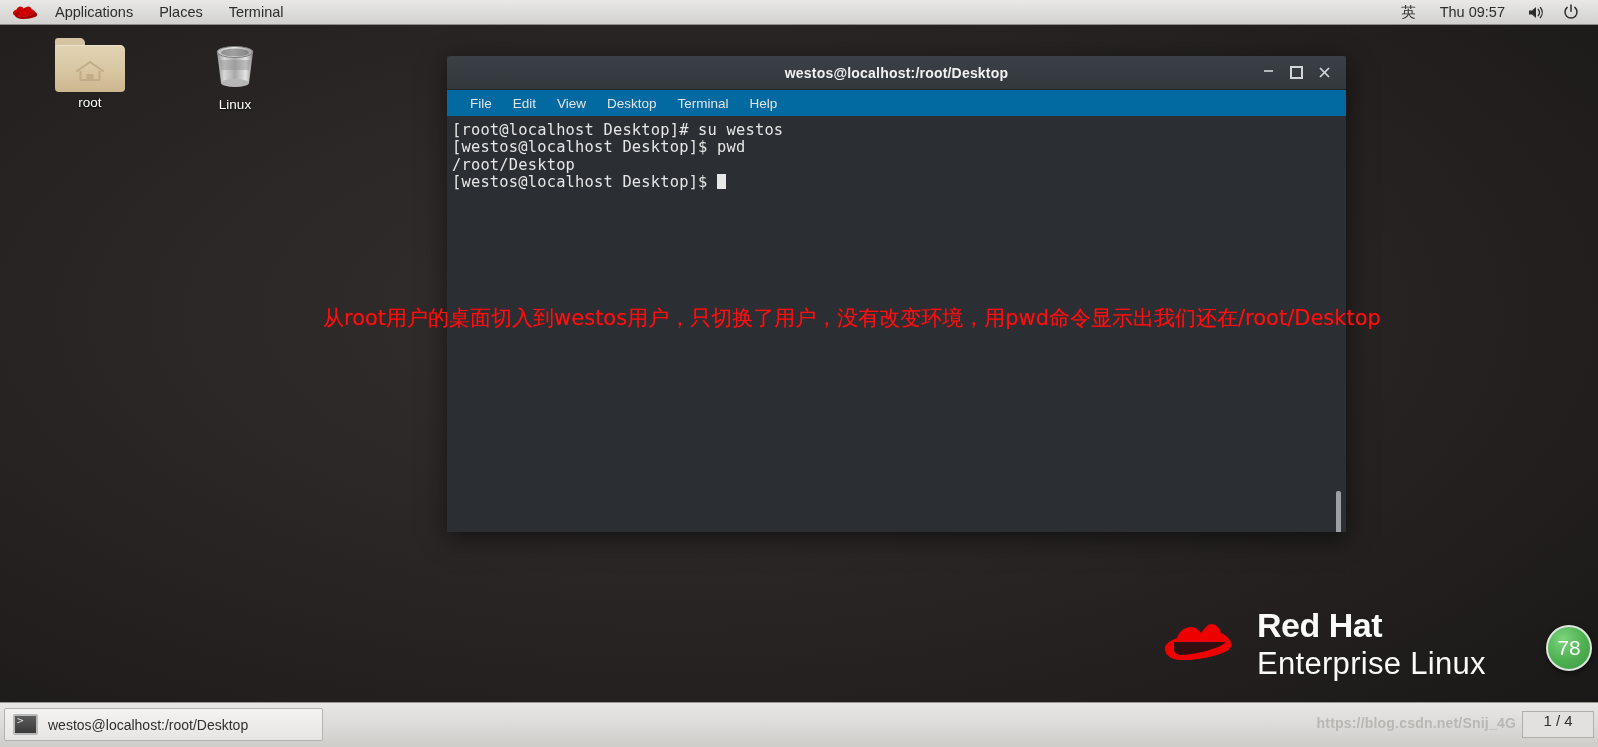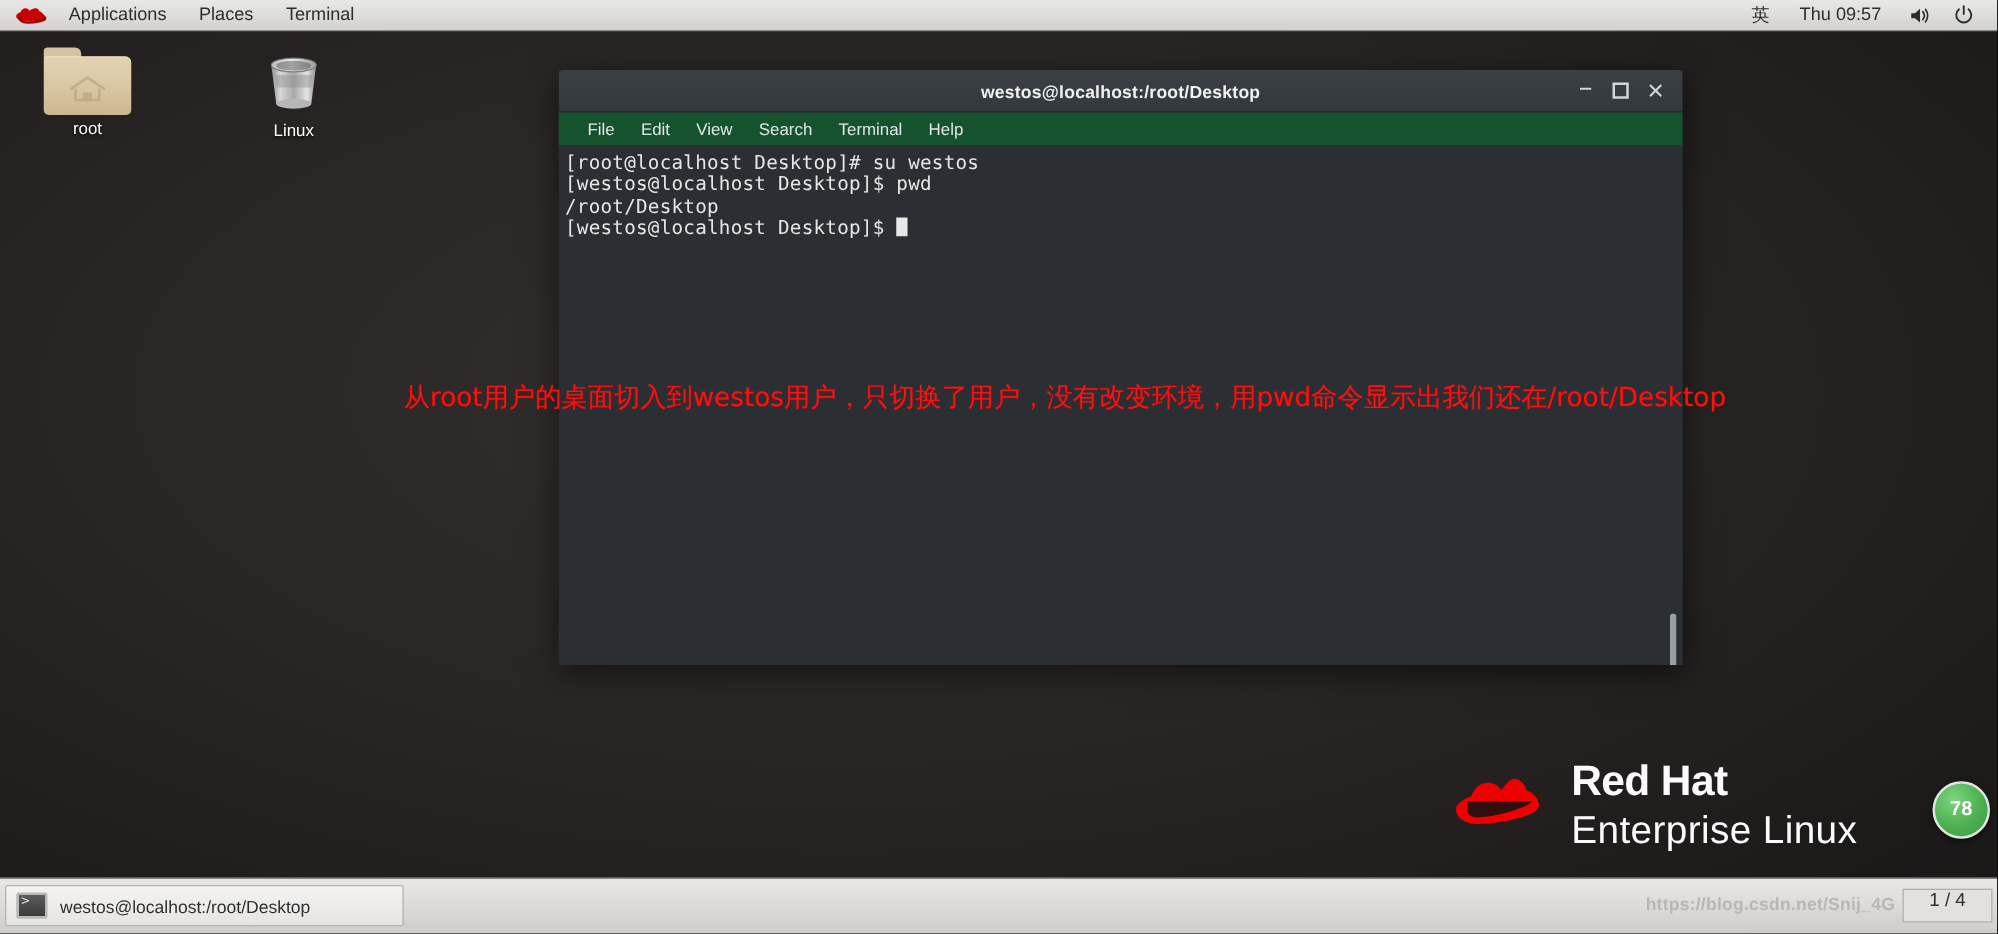--- a/index.html
+++ b/index.html
@@ -133,21 +133,21 @@
   .wb-min { font-size: 15px; line-height: 0; padding-bottom: 8px;}
   .wb-max { }
   .wb-max i {
     display:block; width: 9px; height: 9px;
     border: 2px solid #d2d6d9;
   }
   .wb-close { font-size: 17px; }
 
   #menubar {
     height: 27px;
-    background: #14532d;
+    background: #0369a1;
     display: flex;
     align-items: center;
     padding-left: 14px;
     border-bottom: 1px solid #262a2e;
   }
   .menu-item {
     color: #e2e5e7;
     font-size: 13.5px;
     padding: 2px 9px;
     margin-right: 3px;
@@ -224,26 +224,25 @@
   
   #green-badge {
     position: absolute;
     left: 1546px; top: 625px;
     width: 42px; height: 42px;
     border-radius: 50%;
     background: radial-gradient(circle at 36% 30%, #7ed47e 0%, #4caf50 55%, #3e9b45 100%);
     border: 2px solid #dfe5df;
     box-shadow: 0 2px 5px rgba(0,0,0,.5);
     color: #ffffff;
-    font-size: 16px;
+    font-size: 21px;
     display: flex;
     align-items: center;
     justify-content: center;
     z-index: 12;
-    font-weight: bold;
   }
 
   
   #bottom-panel {
     position: absolute;
     left: 0; bottom: 0;
     width: 1598px;
     height: 44px;
     background: linear-gradient(to bottom, #e8e7e5 0%, #dcdbd9 50%, #cecdca 100%);
     border-top: 1px solid #9a9794;
@@ -345,21 +344,21 @@
       </div>
       <div class="sysicon">
         <svg width="16" height="16" viewBox="0 0 16 16" xmlns="http://www.w3.org/2000/svg">
           <path d="M4.2 3.4a6 6 0 107.6 0" stroke="#2d2d2d" stroke-width="1.5" fill="none" stroke-linecap="round"></path>
           <line x1="8" y1="1" x2="8" y2="7.2" stroke="#2d2d2d" stroke-width="1.5" stroke-linecap="round"></line>
         </svg>
       </div>
     </div>
   </div>
 
-  <div class="desk-icon" style="left:16px; top:38px;">
+  <div class="desk-icon" style="left:36px; top:38px;">
     <div class="folder">
       <div class="tab"></div>
       <div class="body"></div>
       <svg class="house" viewBox="0 0 30 22" xmlns="http://www.w3.org/2000/svg">
         <path d="M2 11L15 2l13 9" stroke="#c0ac86" stroke-width="2" fill="none" stroke-linecap="round" stroke-linejoin="round"></path>
         <path d="M5.5 11v9h19v-9" stroke="#c0ac86" stroke-width="2" fill="none" stroke-linejoin="round"></path>
         <rect x="11.5" y="14" width="7" height="6" fill="#c0ac86"></rect>
       </svg>
     </div>
     <span class="label">root</span>
@@ -430,21 +429,21 @@
             <line x1="11" y1="2" x2="2" y2="11" stroke="#d2d6d9" stroke-width="1.7"></line>
           </svg>
         </div>
       </div>
     </div>
 
     <div id="menubar">
       <div class="menu-item">File</div>
       <div class="menu-item">Edit</div>
       <div class="menu-item">View</div>
-      <div class="menu-item">Search</div>
+      <div class="menu-item">Desktop</div>
       <div class="menu-item">Terminal</div>
       <div class="menu-item">Help</div>
     </div>
 
     <div id="term-body">
       <div id="term-text"><span>[root@localhost Desktop]# su westos</span>
 <span>[westos@localhost Desktop]$ pwd</span>
 <span>/root/Desktop</span>
 <span>[westos@localhost Desktop]$ </span><span id="cursor-block"></span></div>
 

